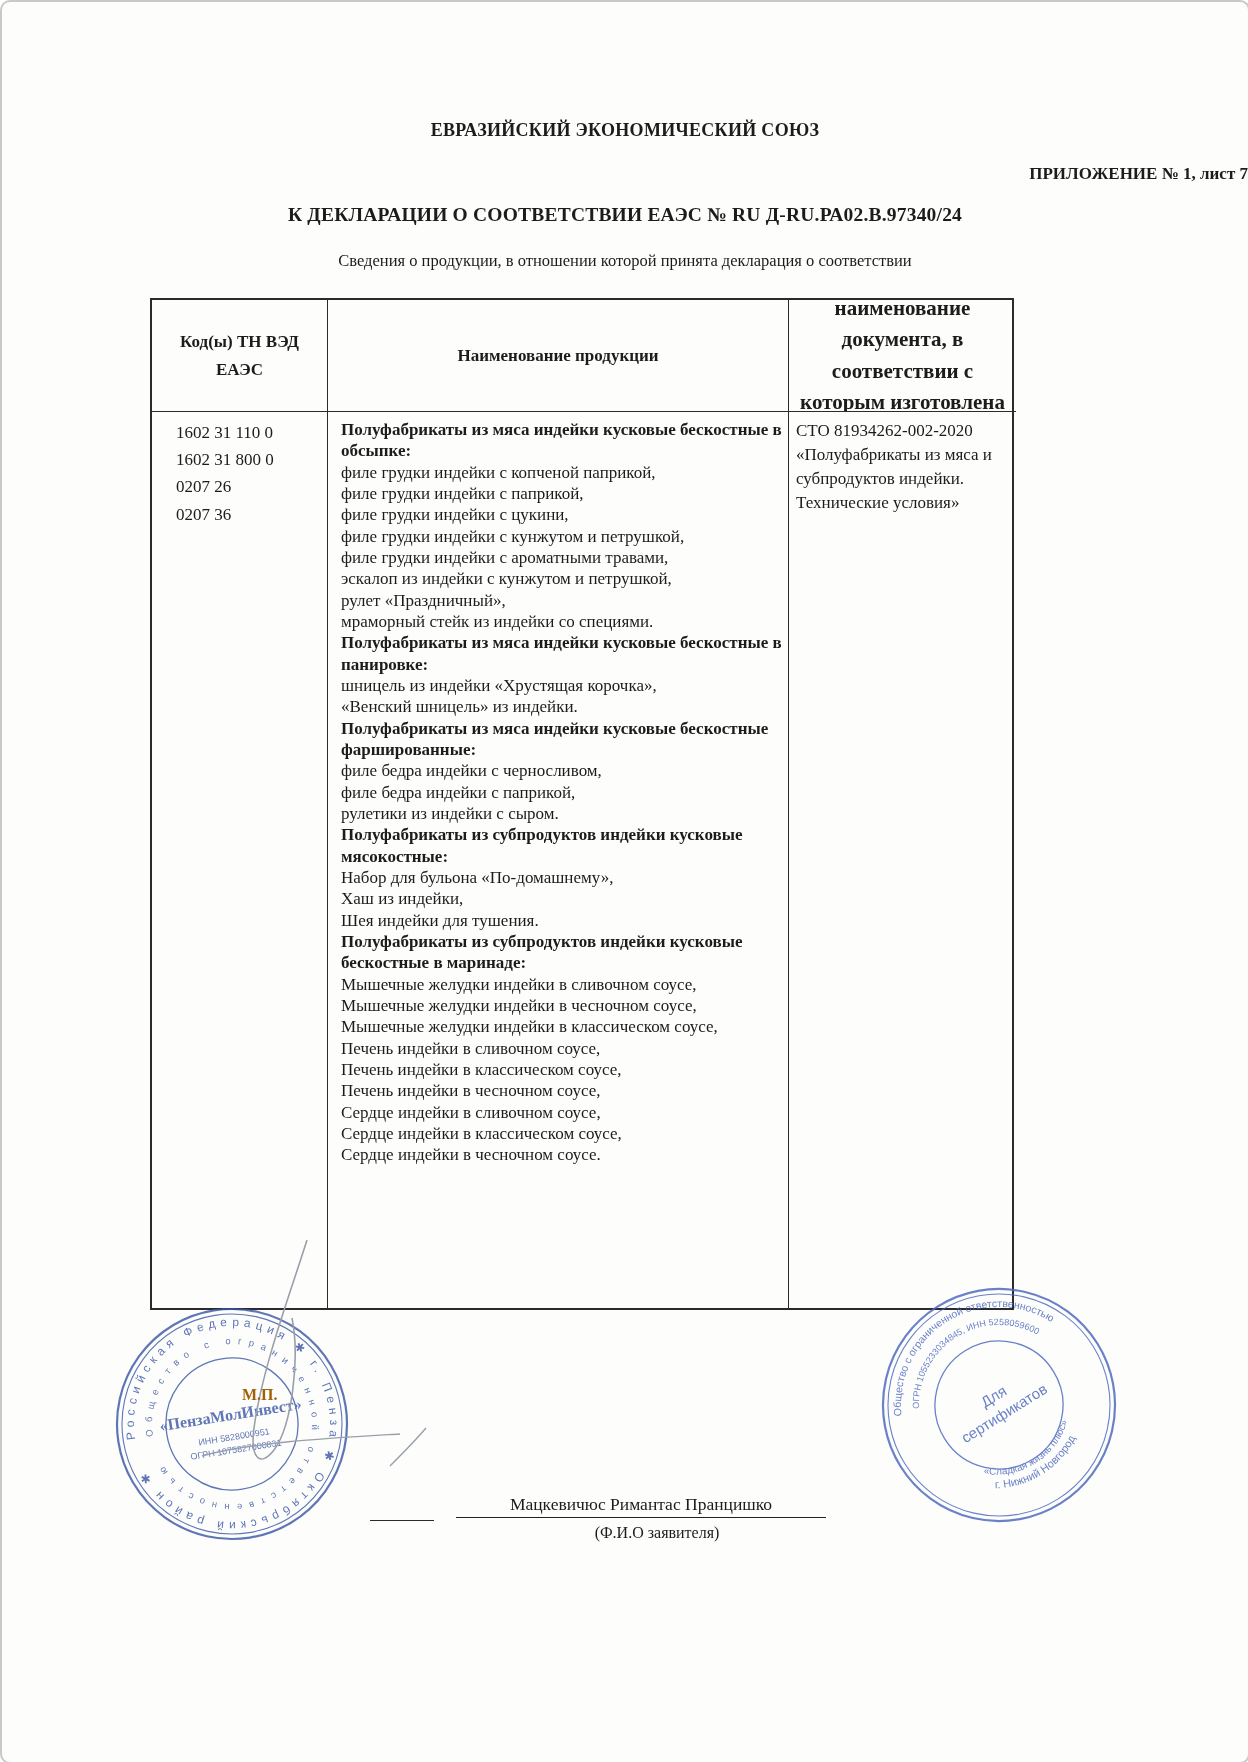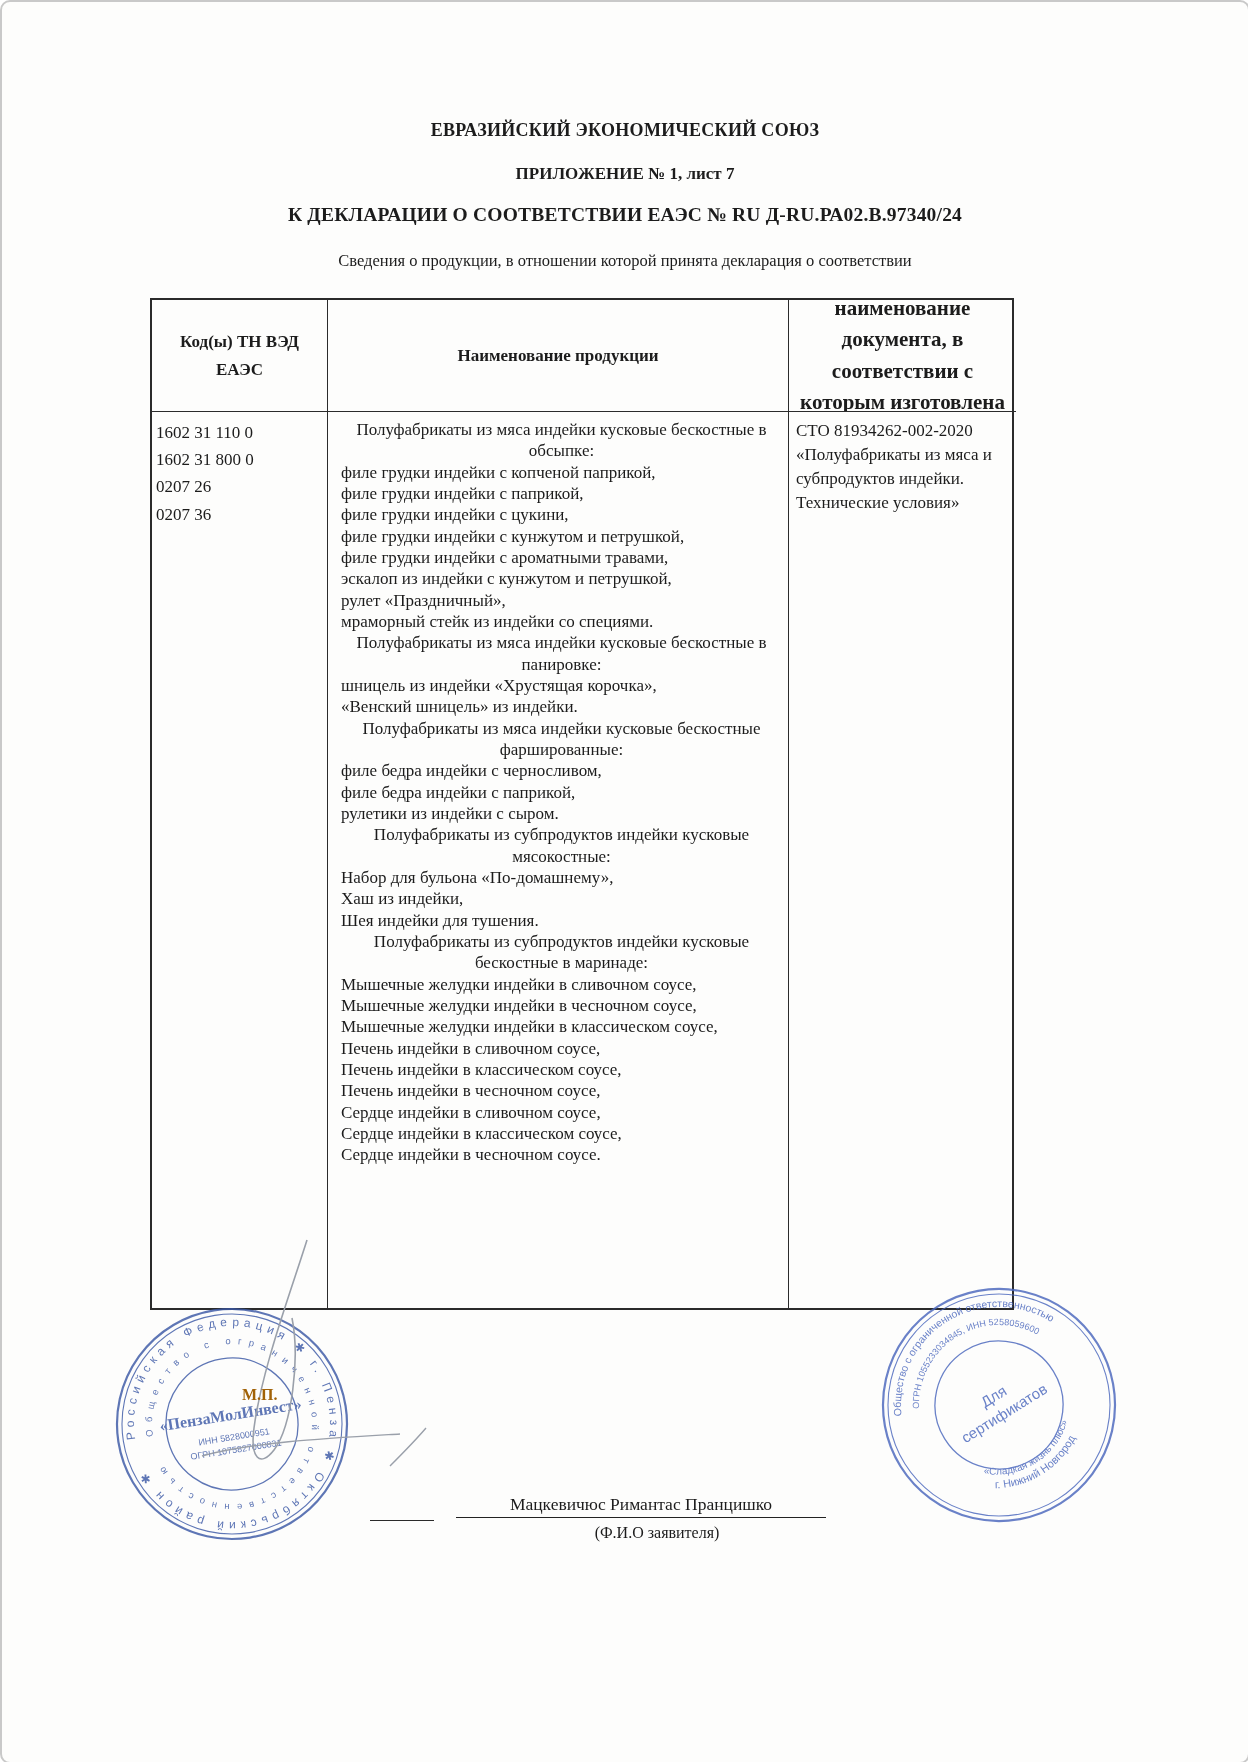--- a/index.html
+++ b/index.html
@@ -8,21 +8,21 @@
     width:1246px;height:1760px;
     background:#fdfdfc;
     border:2px solid #c9c9c9;
     border-radius:10px;
     overflow:hidden;
     font-family:"Liberation Serif", serif;
     color:#1c1c1c;
   }
   .center{position:absolute;left:0;width:100%;text-align:center;}
   .t-org{top:118px;font-size:18px;font-weight:bold;letter-spacing:.3px;}
-  .t-app{top:162px;font-size:17px;font-weight:bold;}
+  .t-app{top:162px;font-size:17px;font-weight:bold;text-align:right;}
   .t-decl{top:202px;font-size:19.5px;font-weight:bold;letter-spacing:.2px;}
   .t-sub{top:249px;font-size:16.5px;}
 
   .doc-table{
     position:absolute;left:148px;top:296px;width:864px;height:1012px;
     border:2px solid #2b2b2b;
     display:grid;
     grid-template-columns:176px 461px 227px;
     grid-template-rows:112px 1fr;
     box-sizing:border-box;
@@ -31,23 +31,23 @@
   .cell{box-sizing:border-box;border-right:1.5px solid #2b2b2b;overflow:hidden;}
   .cell:nth-child(3n){border-right:none;}
   .hcell{
     border-bottom:1.5px solid #2b2b2b;
     font-weight:bold;font-size:17px;
     display:flex;align-items:center;justify-content:center;
     text-align:center;line-height:1.6;padding:2px 6px;
   }
   .hcell.h3{line-height:1.5;font-size:21px;padding:2px 4px;}
   .bcell{font-size:17px;padding-top:7px;}
-  .codes{padding-left:4px;line-height:1.6;}
+  .codes{padding-left:24px;line-height:1.6;}
   .prods{padding-left:13px;padding-right:6px;line-height:1.255;}
-  .prods .bold{font-weight:normal;text-align:center;}
+  .prods .bold{font-weight:bold;}
   .docref{padding-left:7px;padding-right:6px;line-height:1.42;}
 
   .sig-name{
     position:absolute;left:454px;top:1492px;width:370px;
     text-align:center;font-size:17.5px;
     border-bottom:1.6px solid #222;padding-bottom:2px;
   }
   .sig-caption{
     position:absolute;left:470px;top:1522px;width:370px;
     text-align:center;font-size:16px;

